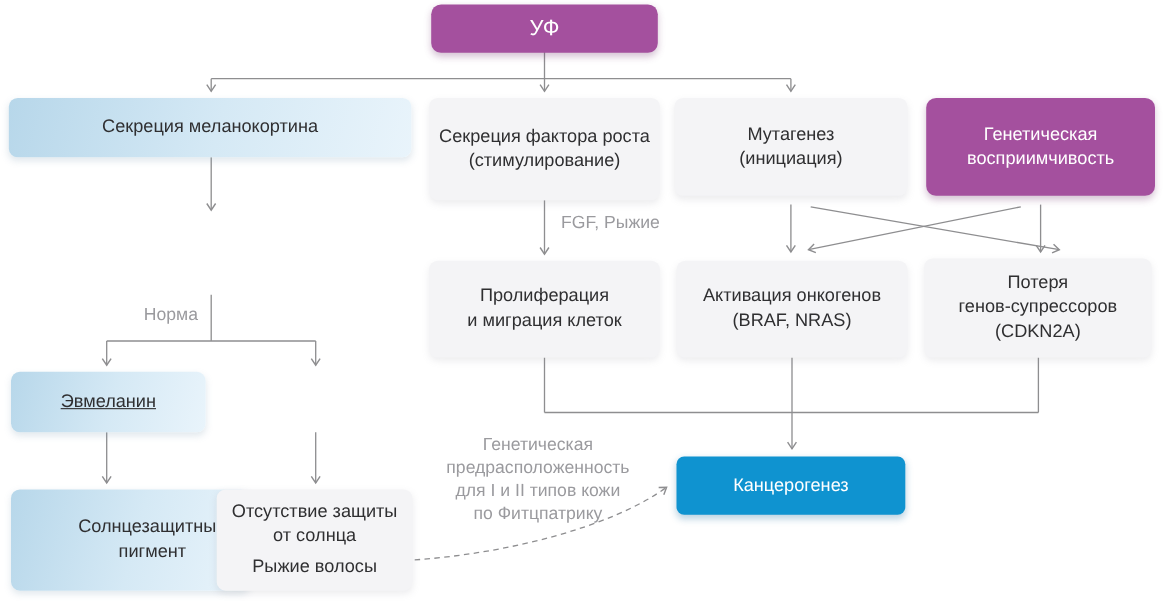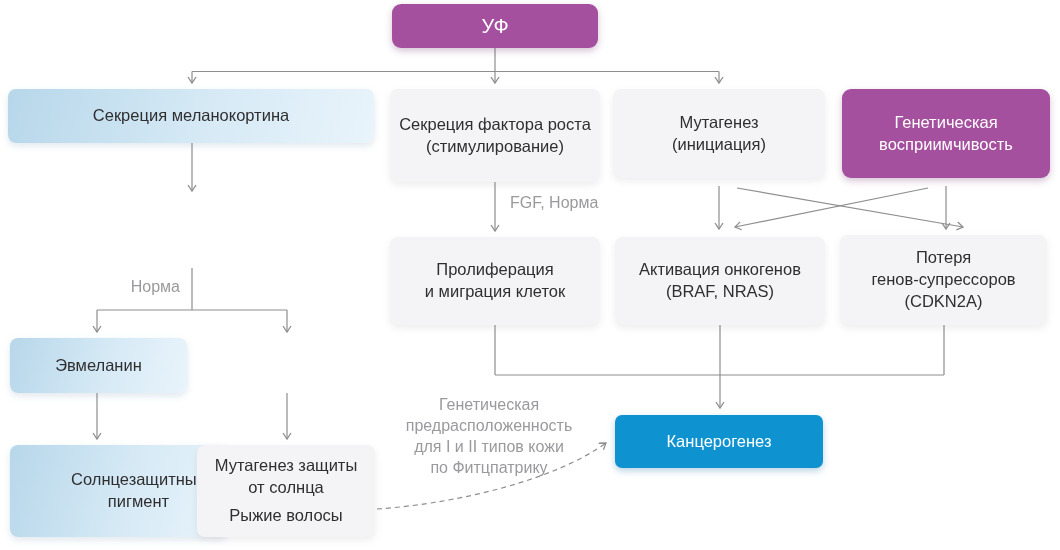--- a/index.html
+++ b/index.html
@@ -66,28 +66,28 @@
 
       <path d="M377 509 C462 503 556 479 606 443" stroke-dasharray="5 4" marker-end="url(#arr)"></path>
     </g>
   </svg>
 
   <div class="box purple" style="left:392px;top:4px;width:206px;height:44px;font-size:20px;">УФ</div>
 
   <div class="box bluegrad" style="left:8px;top:89px;width:366px;height:54px;">Секреция меланокортина</div>
 
 
-  <div class="box bluegrad" style="left:10px;top:338px;width:177px;height:55px;">Эвмеланин</div>
+  <div class="box bluegrad" style="left:10px;top:338px;width:177px;height:55px;text-decoration:underline;">Эвмеланин</div>
 
 
   <div class="box bluegrad" style="left:10px;top:445px;width:177px;height:92px;padding-left:40px;">Солнцезащитный
 пигмент</div>
 
   <div class="box gray" style="left:197px;top:445px;width:178px;height:92px;">
-    <span style="white-space:pre-line;">Мутагенез защиты
+    <span style="white-space:pre-line;">Отсутствие защиты
 от солнца</span>
     <span class="sub">Рыжие волосы</span>
   </div>
 
   <div class="box gray" style="left:613px;top:89px;width:212px;height:89px;">Мутагенез
 (инициация)</div>
 
   <div class="box gray" style="left:390px;top:89px;width:210px;height:93px;">Секреция фактора роста
 (стимулирование)</div>
 
@@ -102,20 +102,20 @@
 
   <div class="box gray" style="left:840px;top:235px;width:207px;height:90px;">Потеря
 генов-супрессоров
 (CDKN2A)</div>
 
   <div class="box solidblue" style="left:615px;top:415px;width:208px;height:53px;">Канцерогенез</div>
 
   <div class="wire-label" style="left:100px;top:276px;width:80px;text-align:right;">Норма</div>
 
 
-  <div class="wire-label" style="left:510px;top:192px;width:110px;">FGF, Норма</div>
+  <div class="wire-label" style="left:510px;top:192px;width:110px;">FGF, Рыжие</div>
 
   <div class="wire-label" style="left:383px;top:394px;width:212px;text-align:center;">Генетическая
 предрасположенность
 для I и II типов кожи
 по Фитцпатрику</div>
 
 </div>
 
 </body></html>

